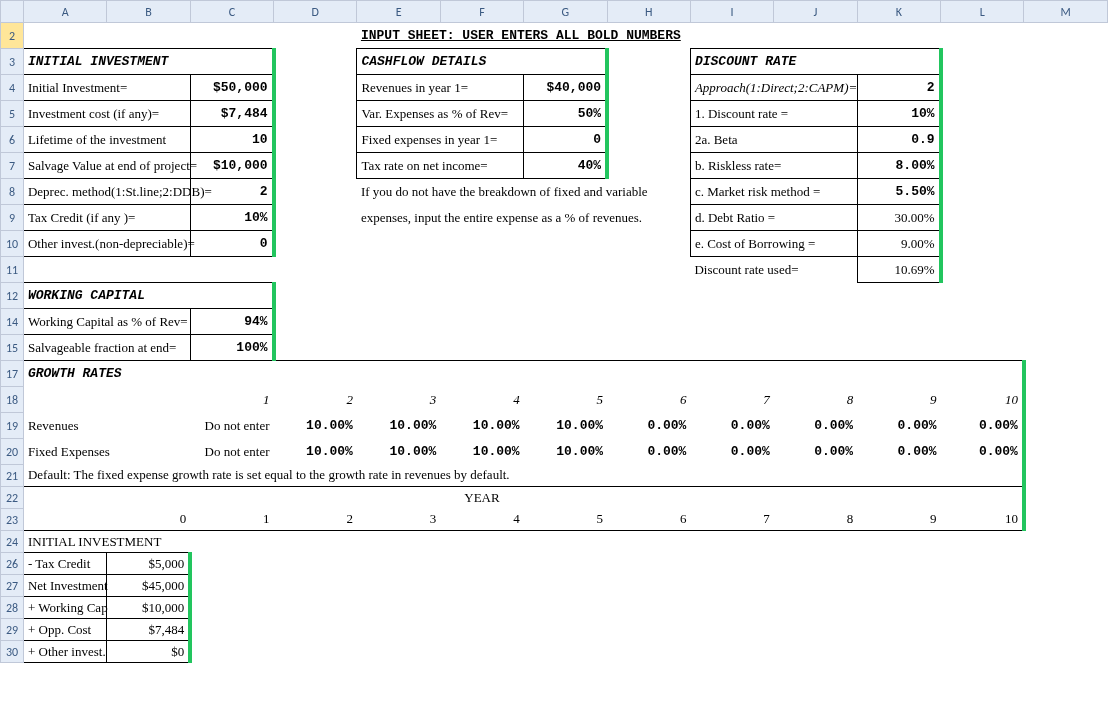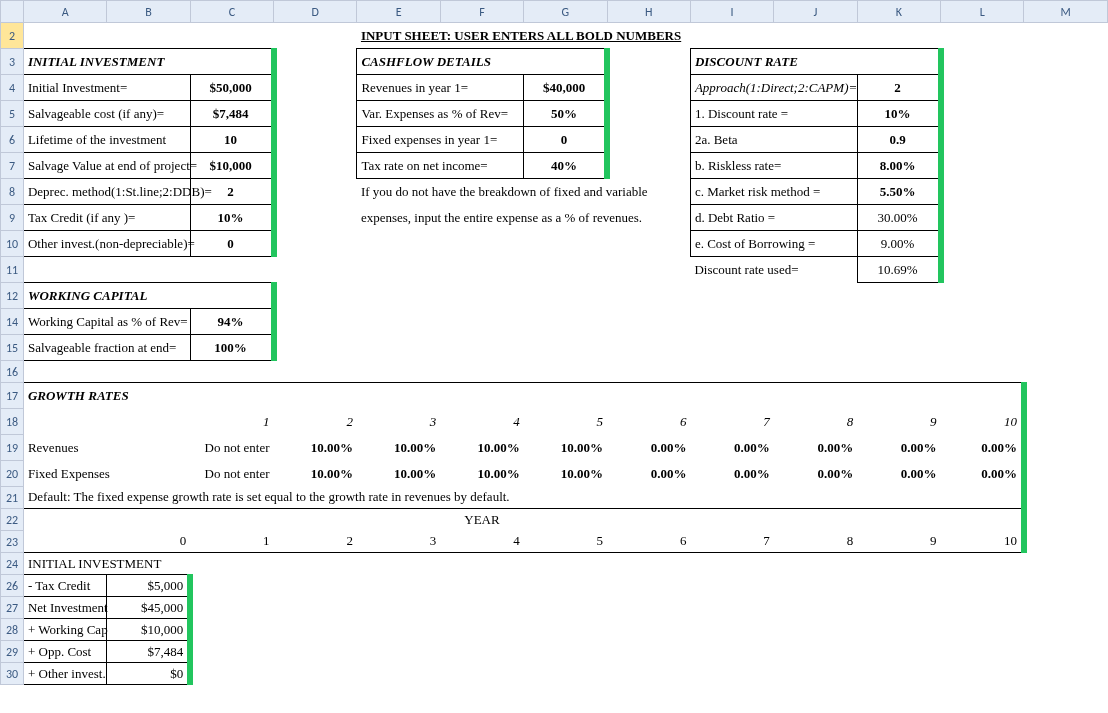--- a/index.html
+++ b/index.html
@@ -31,29 +31,29 @@
     color: #3b5a82;
     font-weight: normal;
     font-family: Calibri, Arial, sans-serif;
     font-size: 12px;
     text-align: center;
     border: 1px solid #c0c8d8;
   }
   .rowhdr-cell { width: 22px; }
   .activerow .rowhdr-cell { background: #ffe699; }
   
-  .b { font-weight: bold; }
+  .b { font-weight: bold; font-family: Liberation Mono, monospace; }
   .i { font-style: italic; }
   .c-r { text-align: center; } 
   .r { text-align: right; }
   
   .bt { border-top: 1px solid #000; }
   .bb { border-bottom: 1px solid #000; }
   .bl { border-left: 1px solid #000; }
-  .br { border-right: 6px solid #22c55e; }
+  .br { border-right: 4px solid #22c55e; text-align: right; }
   
   tr.h26 td, tr.h26 th { height: 26px; }
 </style>
 </head>
 <body>
 
 <table>
   <colgroup>
     <col class="rowhdr">
     <col class="c">
@@ -128,21 +128,21 @@
     <td class="bt bl br b c-r">$40,000</td>
         <td></td>
     <td class="bl bt i" colspan="2">Approach(1:Direct;2:CAPM)=</td>
     <td class="bt bl br b c-r">2</td>
         <td></td>
         <td></td>
   </tr>
 
   <tr class="h26">
         <td class="rowhdr-cell">5</td>
-    <td class="bl bt" colspan="2">Salvageable cost (if any)=</td>
+    <td class="bl bt" colspan="2">Investment cost (if any)=</td>
     <td class="bt bl br b c-r">$7,484</td>
         <td></td>
     <td class="bl bt" colspan="2">Var. Expenses as % of Rev=</td>
     <td class="bt bl br b c-r">50%</td>
         <td></td>
     <td class="bl bt" colspan="2">1. Discount rate =</td>
     <td class="bt bl br b c-r">10%</td>
         <td></td>
         <td></td>
   </tr>
@@ -272,36 +272,20 @@
         <td></td>
         <td></td>
         <td></td>
         <td></td>
         <td></td>
         <td></td>
         <td></td>
         <td></td>
   </tr>
 
-  <tr>
-        <td class="rowhdr-cell">16</td>
-    <td></td>
-        <td></td>
-        <td></td>
-        <td></td>
-        <td></td>
-        <td></td>
-        <td></td>
-        <td></td>
-        <td></td>
-        <td></td>
-        <td></td>
-        <td></td>
-        <td></td>
-  </tr>
 
   <tr class="h26">
         <td class="rowhdr-cell">17</td>
     <td class="bt bl i b" colspan="2">GROWTH RATES</td>
     <td class="bt"></td>
         <td class="bt"></td>
         <td class="bt"></td>
         <td class="bt"></td>
         <td class="bt"></td>
     <td class="bt"></td>

